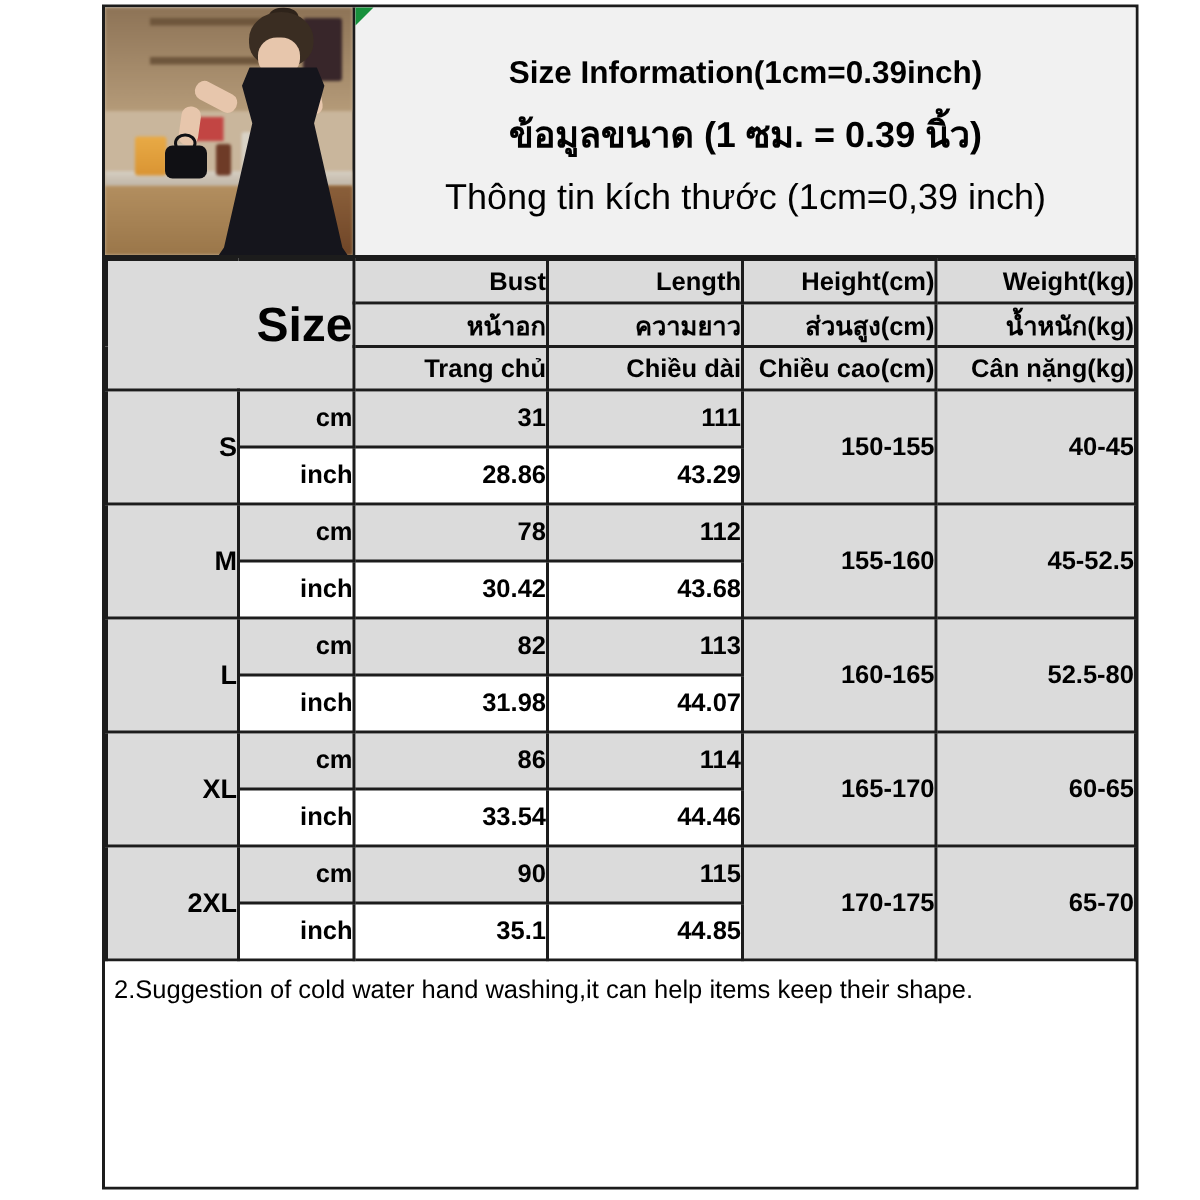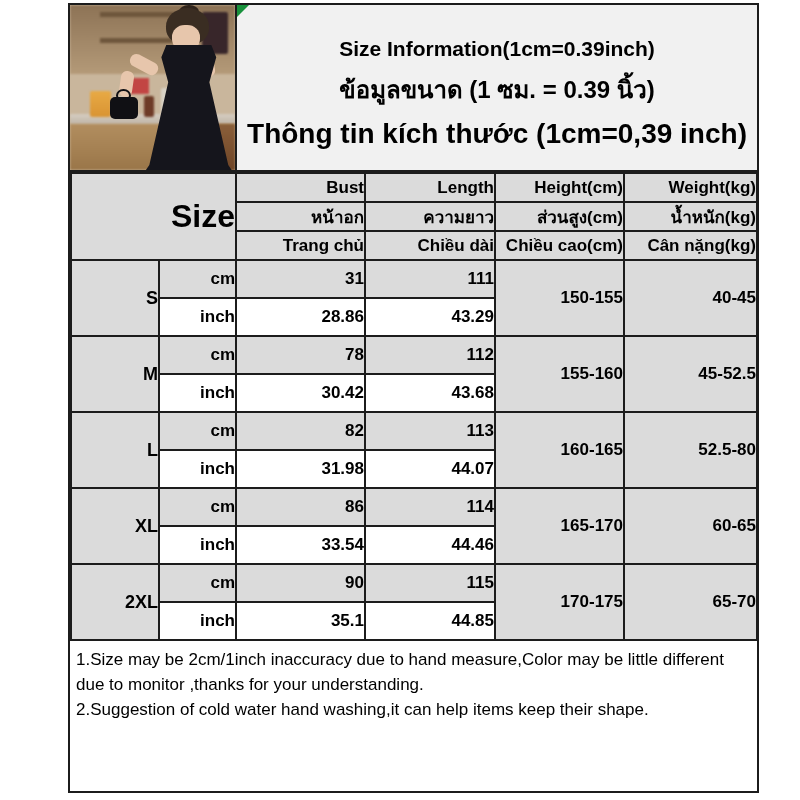--- a/index.html
+++ b/index.html
@@ -8,21 +8,21 @@
 
   
   .top{height:165px;min-height:165px;display:flex;border-bottom:2px solid #1c1c1c;}
   .photo{width:167px;min-width:167px;border-right:2px solid #1c1c1c;box-sizing:border-box;position:relative;overflow:hidden;background:#c9b69c;}
   .ph{position:absolute;}
   .blurred{filter:blur(1.2px);}
   .titlebox{flex:1;background:#f1f1f1;position:relative;display:flex;flex-direction:column;justify-content:flex-start;align-items:center;padding-top:32px;gap:9px;}
   .corner-flag{position:absolute;left:0;top:0;width:0;height:0;border-left:12px solid #18913c;border-bottom:12px solid transparent;}
   .t1{font-size:21px;font-weight:bold;}
   .t2{font-size:24px;font-weight:bold;}
-  .t3{font-size:28px;font-weight:bold;}
+  .t3{font-size:24px;font-weight:normal;}
 
   
   table{border-collapse:collapse;table-layout:fixed;width:100%;}
   td{border:2px solid #1c1c1c;text-align:right;vertical-align:middle;font-weight:bold;font-size:17px;padding:0;overflow:hidden;white-space:nowrap;}
   tr.hrow td{height:27px;}
   tr.brow td{height:36px;}
   td.gray{background:#dbdbdb;}
   td.white{background:#ffffff;}
   td.size-big{font-size:32px;background:#dbdbdb;}
   td.size-label{background:#dbdbdb;font-size:18px;}
@@ -186,17 +186,16 @@
       </tr>
       <tr class="brow">
         <td class="white">inch</td>
         <td class="white">35.1</td>
         <td class="white">44.85</td>
       </tr>
     </tbody>
   </table>
 
   <div class="attention">
-    <div>1.Size may be 2cm/1inch inaccuracy due to hand measure,Color may be little different due to monitor ,thanks for your understanding.</div>
     <div>2.Suggestion of cold water hand washing,it can help items keep their shape.</div>
   </div>
 
 </div>
 
 </body></html>

